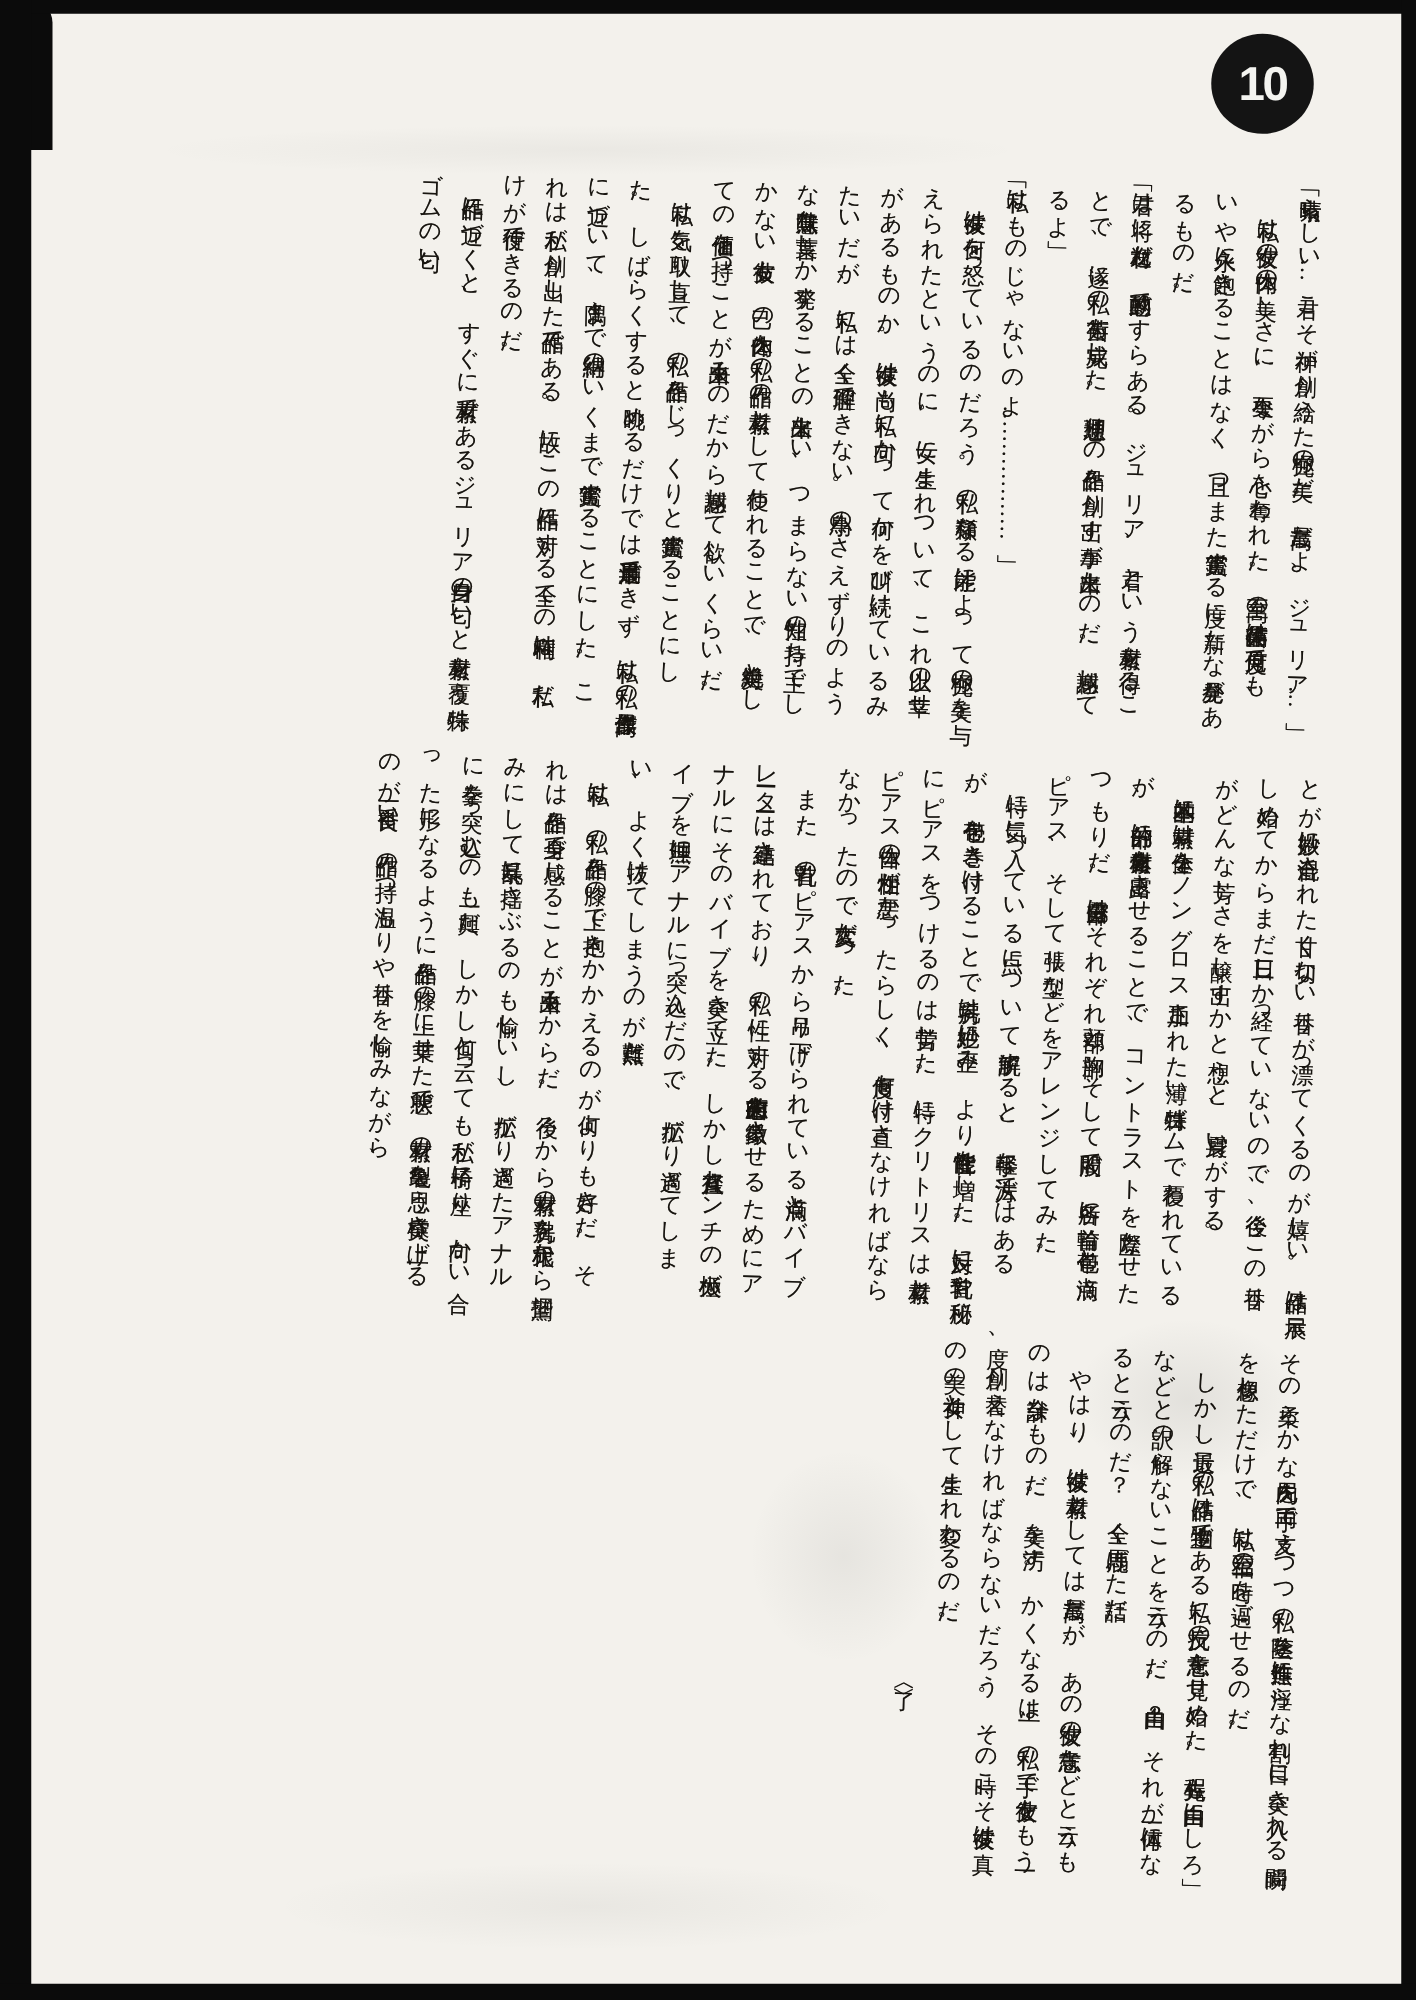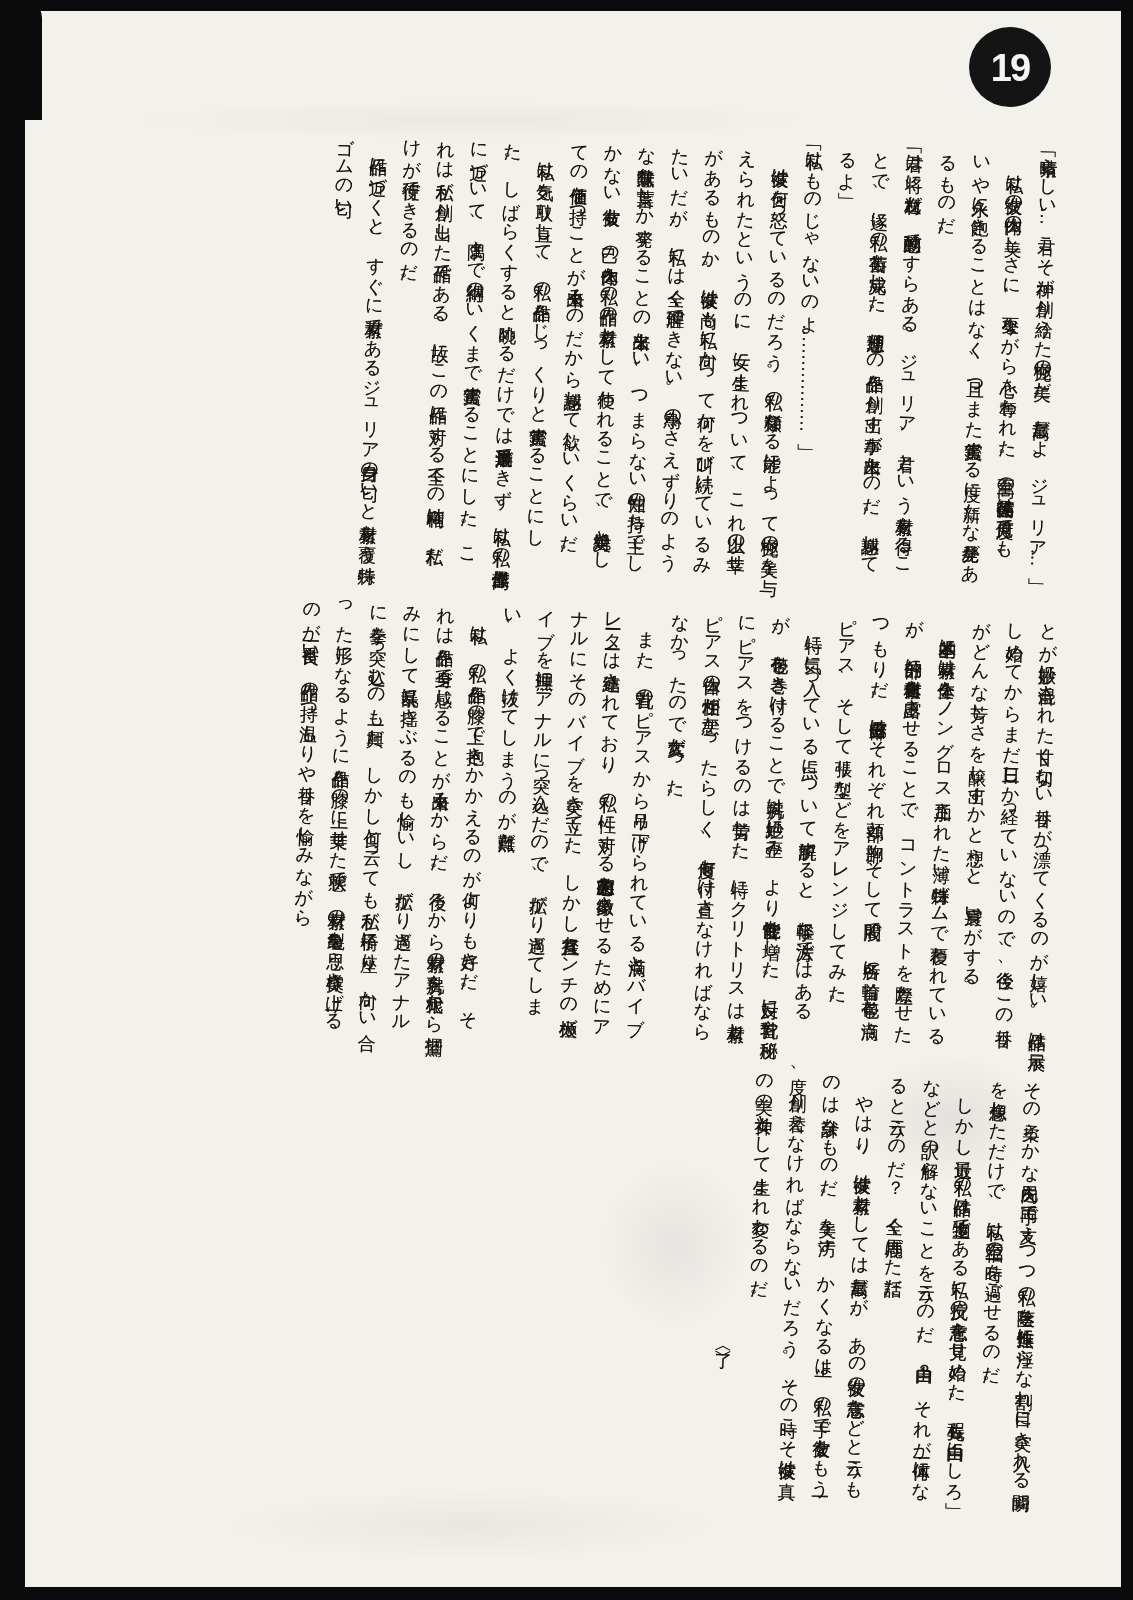--- a/index.html
+++ b/index.html
@@ -86,21 +86,21 @@
   <div class="band band-right"></div>
   <div class="band band-bottom"></div>
   <div class="band-bl-wedge"></div>
 
   <div class="smudge smudge-1"></div>
   <div class="smudge smudge-2"></div>
   <div class="smudge smudge-3"></div>
   <div class="smudge smudge-4"></div>
 
   <div class="page-number">
-    <span>19</span>
+    <span>10</span>
   </div>
 
   <div class="tier tier-1">
     <p>「素晴らしい…君こそ神が創り給うた究極の美だ。最高だよ、ジュリア…」</p>
     <p class="indent">私は彼女の肉体の美しさに、今更ながら心を奪われた。至高の芸術作品は何度見ても、いや永久に飽きることはなく、且つまた鑑賞する度に新たな発見があるものだ。</p>
     <p>「君は将に逸材だ。感動的ですらある。ジュリア、君という素材を得ることで、遂に私の芸術も完成した。理想通りの作品を創り出す事が出来たのだ。感謝してるよ」</p>
     <p>「私はものじゃないのよ………………」</p>
     <p class="indent">彼女は何を怒っているのだろう。私の類稀なる才能によって究極の美を与えられたというのに。女に生まれついて、これ以上の幸せがあるものか。彼女は尚も私に向かって何かを叫び続けているみたいだが、私には全く理解できない。小鳥のさえずりのような無意味な言葉しか発することの出来ない、つまらない知性の持ち主でしかない彼女も、己の肉体を私の作品の素材として使われることで、絶対美としての価値を持つことが出来るのだから感謝して欲しいくらいだ。</p>
     <p class="indent">私は気を取り直して、私の作品をじっくりと鑑賞することにした。しばらくすると眺めるだけでは最早満足できず、私は私の最高傑作に近づいて、隅々まで納得のいくまで鑑賞することにした。これは私が創り出した作品である。故にこの作品に対する全ての権利は、私だけが行使できるのだ。</p>
     <p class="indent">作品に近づくと、すぐに素材であるジュリア自身の匂いと素材を覆う特殊ゴムの匂い</p>

